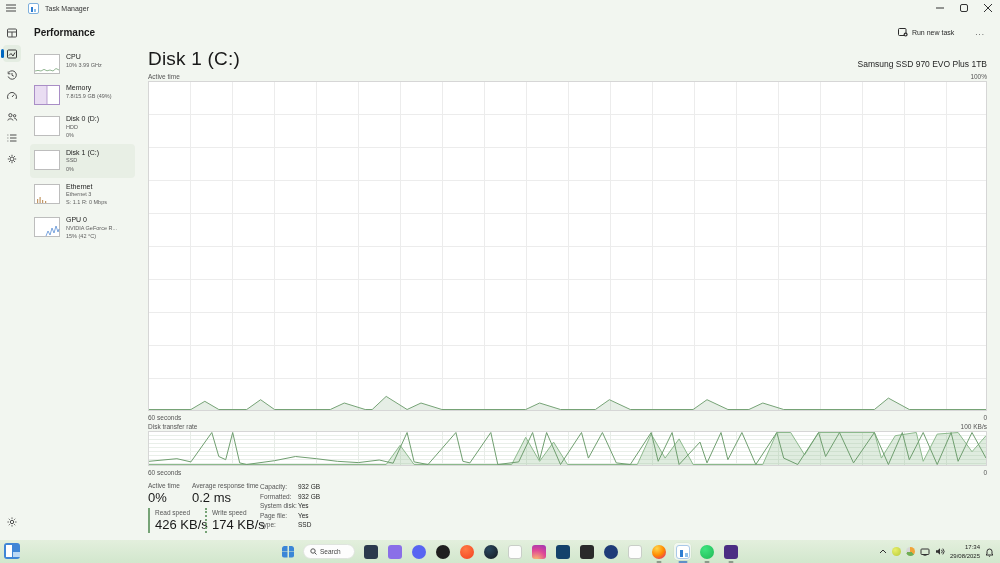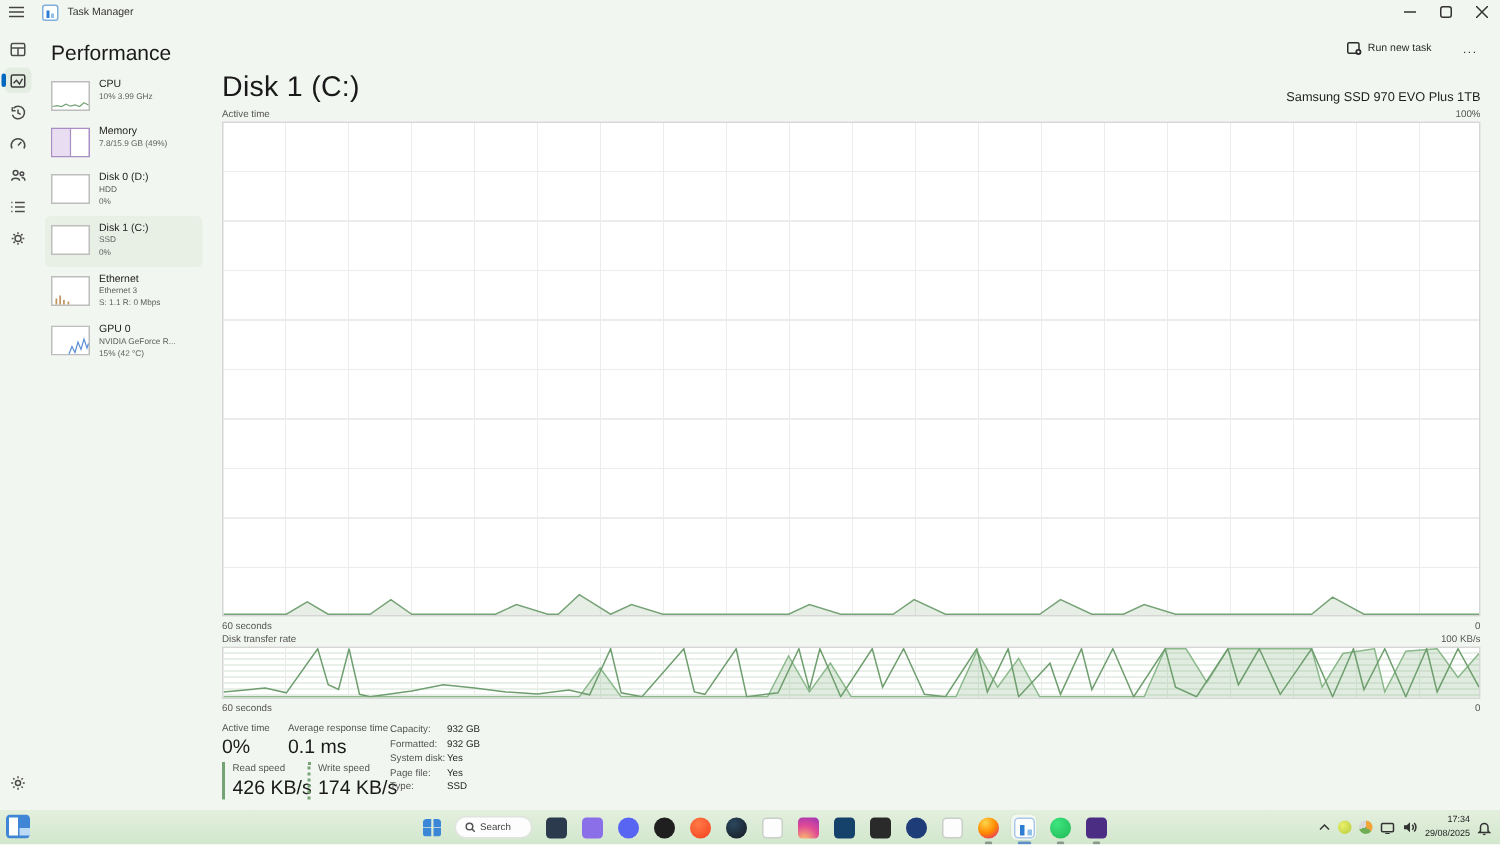--- a/index.html
+++ b/index.html
@@ -21,21 +21,21 @@
 
   
   .rail { position:absolute; top:16px; left:0; width:24px; bottom:23px; display:flex; flex-direction:column; align-items:center; padding-top:6px; }
   .rail-item { position:relative; width:24px; height:21px; display:flex; align-items:center; justify-content:center; cursor:pointer; }
   .rail-item.sel::before { content:""; position:absolute; left:1px; top:6px; width:2.5px; height:9px; border-radius:2px; background:#0067c0; }
   .rail-item.sel .rico { background:#e4ede2; border-radius:4px; }
   .rico { width:18px; height:17px; display:flex; align-items:center; justify-content:center; }
   .rail-settings { margin-top:auto; margin-bottom:8px; }
 
   
-  .page-title { position:absolute; left:34px; top:27px; font-size:14px; font-weight:normal; color:#1a1a1a; }
+  .page-title { position:absolute; left:34px; top:27px; font-size:10px; font-weight:bold; color:#1a1a1a; }
 
   .toolbar { position:absolute; right:10px; top:25px; display:flex; align-items:center; gap:10px; }
   .run-btn { display:flex; align-items:center; gap:4px; font-size:7px; color:#2b2b2b; padding:3px 6px; border-radius:3px; cursor:pointer; }
   .more-btn { font-size:8px; letter-spacing:1px; color:#2b2b2b; padding:2px 5px; cursor:pointer; }
 
   
   .perf-list { position:absolute; left:30px; top:48px; width:105px; display:flex; flex-direction:column; }
   .perf-item { display:flex; gap:6px; padding:5px 4px; border-radius:4px; cursor:pointer; align-items:flex-start; }
   .perf-item.sel { background:#e8efe5; }
   .perf-item .thumb { flex:0 0 auto; margin-top:1px; }
@@ -341,21 +341,21 @@
       <span>0</span>
     </div>
 
     <div class="stats">
       <div class="stat-a">
         <div class="slabel">Active time</div>
         <div class="sval">0%</div>
       </div>
       <div class="stat-b">
         <div class="slabel">Average response time</div>
-        <div class="sval">0.1 ms</div>
+        <div class="sval">0.2 ms</div>
       </div>
       <div class="speedbox read">
         <div class="slabel">Read speed</div>
         <div class="sval">426 KB/s</div>
       </div>
       <div class="speedbox write">
         <div class="slabel">Write speed</div>
         <div class="sval">174 KB/s</div>
       </div>
       <div class="info-table">

